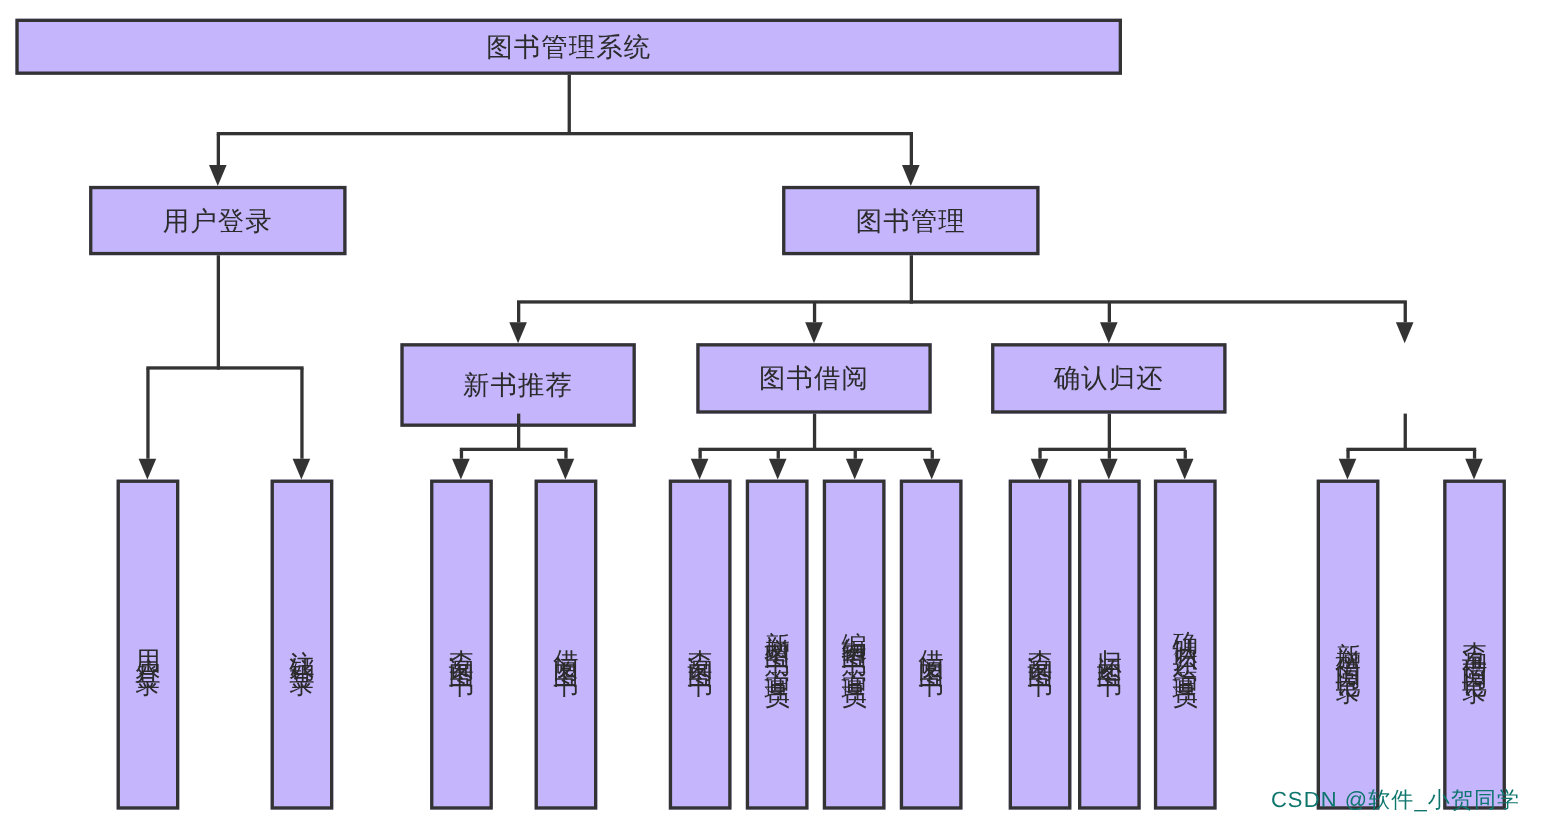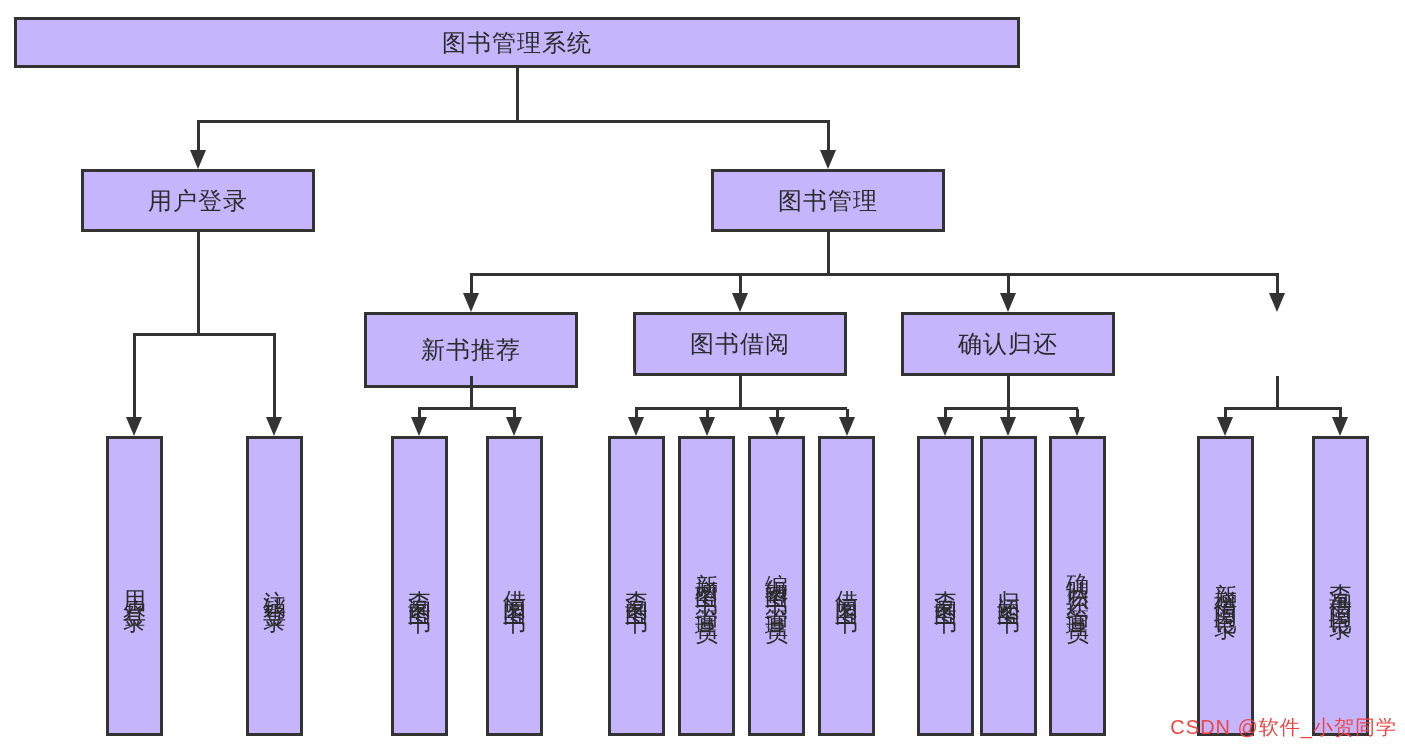--- a/index.html
+++ b/index.html
@@ -37,23 +37,23 @@
     position:absolute;
     left:50%; bottom:-19px;
     transform:translateX(-50%);
     width:0;height:0;
     border-left:8px solid transparent;
     border-right:8px solid transparent;
     border-top:19px solid #333333;
   }
   #watermark{
     position:absolute;
-    top:714px; right:8px;
+    top:714px; right:23px;
     font-size:20px;
-    color:#ef4444;
+    color:#0f766e;
     letter-spacing:1px;
     z-index:10;
     white-space:nowrap;
   }
 </style>
 </head>
 <body>
 
 <div id="stage">
 

